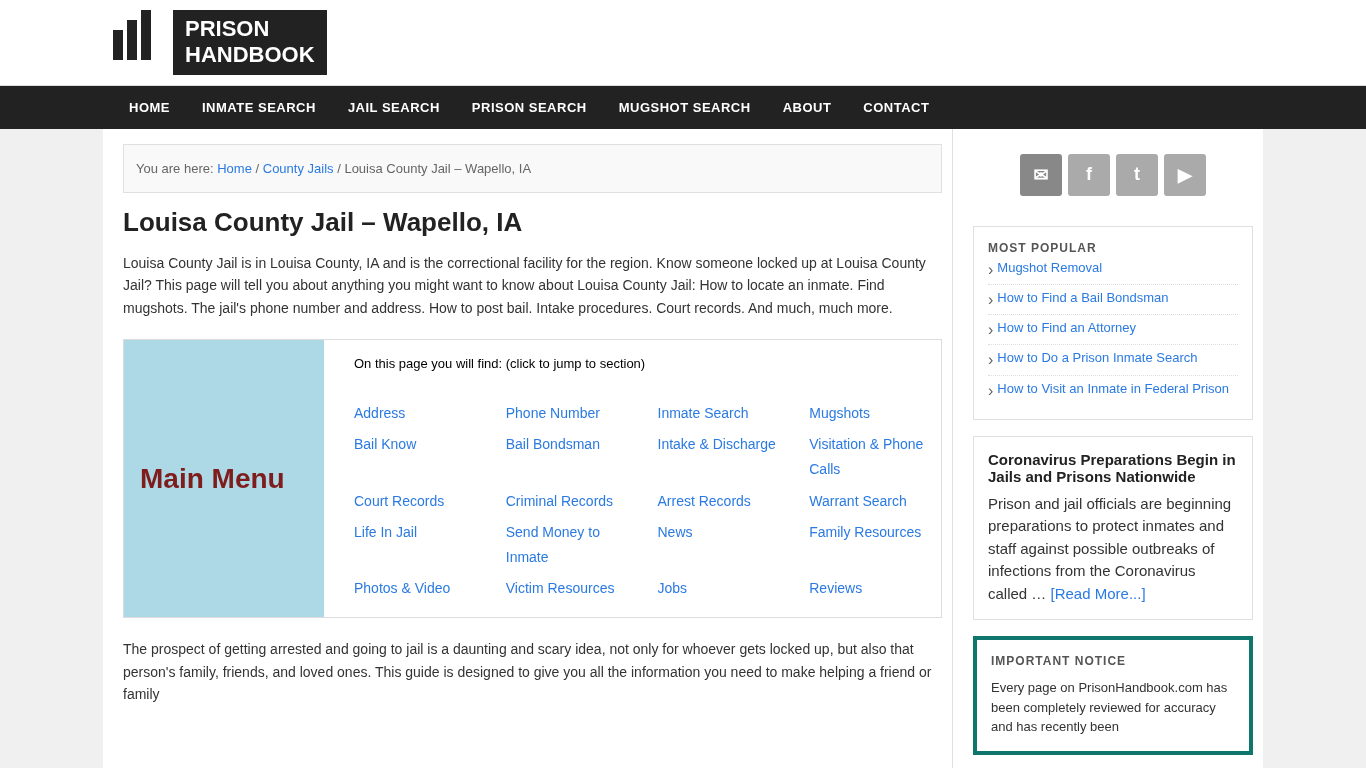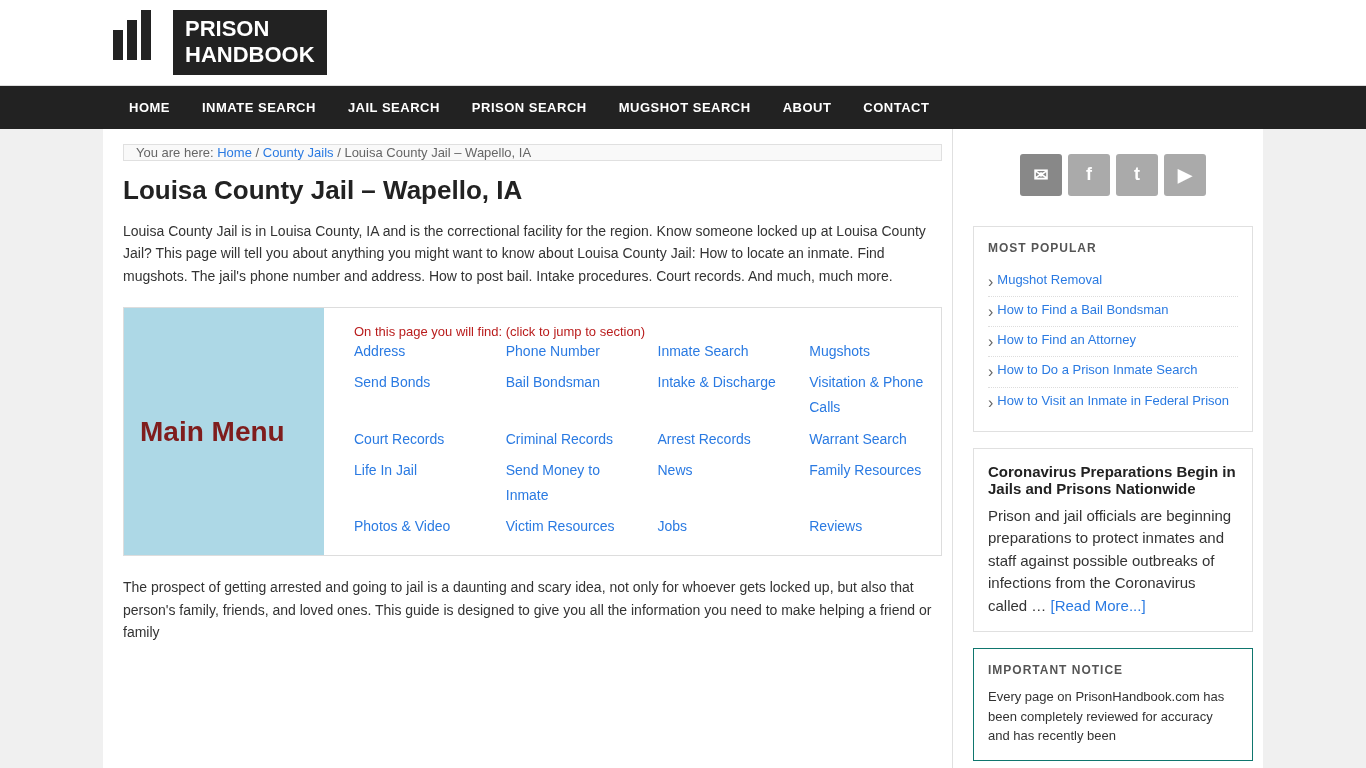--- a/index.html
+++ b/index.html
@@ -22,69 +22,69 @@
     #nav ul { max-width: 1160px; margin: 0 auto; padding: 0 10px; list-style: none; display: flex; }
     #nav ul li a { display: block; padding: 14px 16px; color: #fff; text-decoration: none; font-size: 13px; font-weight: bold; text-transform: uppercase; letter-spacing: 0.5px; }
 
     
     #main-wrapper { max-width: 1160px; margin: 0 auto; display: flex; gap: 20px; padding: 0 10px; background: #fff; }
 
     
     #content { flex: 1; min-width: 0; padding: 15px 10px 20px 10px; background: #fff; border-right: 1px solid #e0e0e0; }
 
     
-    #breadcrumb { font-size: 13px; color: #666; margin-bottom: 14px; background: #f9f9f9; border: 1px solid #e0e0e0; padding: 0 12px; }
+    #breadcrumb { font-size: 13px; color: #666; margin-bottom: 14px; background: #f9f9f9; border: 1px solid #e0e0e0; padding: 16px 12px; }
     #breadcrumb a { color: #2a7ae2; text-decoration: none; }
 
     
     #page-title { font-size: 26px; font-weight: bold; color: #222; margin-bottom: 14px; }
 
     
     #intro-text { font-size: 14px; line-height: 1.6; color: #333; margin-bottom: 20px; }
 
     
     #menu-section { display: flex; gap: 20px; margin-bottom: 20px; border: 1px solid #ddd; }
     #menu-title-box { background: #add8e6; padding: 20px 16px; display: flex; align-items: center; min-width: 200px; }
     #menu-title { font-size: 28px; font-weight: bold; color: #7f1d1d; }
     #menu-links { padding: 16px 10px; flex: 1; }
-    #menu-links .jump-text { font-size: 13px; color: #b91c1c; margin-bottom: 0; }
+    #menu-links .jump-text { font-size: 13px; color: #000000; margin-bottom: 30px; }
     #menu-grid { display: grid; grid-template-columns: 1fr 1fr 1fr 1fr; gap: 6px 30px; }
     #menu-grid a { color: #2a7ae2; text-decoration: none; font-size: 14px; line-height: 1.8; }
 
     
     #footer-intro { font-size: 14px; line-height: 1.6; color: #333; }
 
     
     #sidebar { width: 280px; flex-shrink: 0; padding: 15px 0; }
 
     
     #social-icons { display: flex; gap: 6px; justify-content: center; margin-bottom: 20px; padding: 10px 0; }
     .social-btn { width: 42px; height: 42px; background: #ccc; display: flex; align-items: center; justify-content: center; border-radius: 3px; cursor: pointer; font-size: 18px; color: #fff; font-weight: bold; }
     .social-btn.email { background: #888; }
     .social-btn.facebook { background: #aaa; }
     .social-btn.twitter { background: #aaa; }
     .social-btn.youtube { background: #aaa; }
 
     
     #most-popular { border: 1px solid #e0e0e0; padding: 14px; margin-bottom: 16px; }
-    #most-popular h3 { font-size: 12px; font-weight: bold; letter-spacing: 1px; text-transform: uppercase; color: #555; margin-bottom: 12px; }
+    #most-popular h3 { font-size: 12px; font-weight: bold; letter-spacing: 1px; text-transform: uppercase; color: #555; }
     #most-popular ul { list-style: none; }
     #most-popular ul li { padding: 5px 0; border-bottom: 1px dotted #ddd; font-size: 13px; display: flex; gap: 4px; }
     #most-popular ul li:last-child { border-bottom: none; }
     #most-popular ul li::before { content: "›"; color: #666; font-size: 16px; line-height: 1.2; }
     #most-popular ul li a { color: #2a7ae2; text-decoration: none; }
 
     
     #news-box { border: 1px solid #e0e0e0; padding: 14px; margin-bottom: 16px; }
     #news-box h3 { font-size: 15px; font-weight: bold; color: #222; margin-bottom: 8px; }
     #news-box p { font-size: 15px; line-height: 1.5; color: #333; }
     #news-box a { color: #2a7ae2; text-decoration: none; }
 
     
-    #important-notice { border: 1px solid #0f766e; padding: 14px; }
+    #important-notice { border: 4px solid #0f766e; padding: 14px; }
     #important-notice h3 { font-size: 12px; font-weight: bold; letter-spacing: 1px; text-transform: uppercase; color: #555; margin-bottom: 10px; }
     #important-notice p { font-size: 13px; line-height: 1.5; color: #333; }
   </style>
 </head>
 <body>
 
 <div id="header">
   <div id="header-inner">
     <a id="logo" href="#">
       <div id="logo-bars">
@@ -145,21 +145,21 @@
       <div id="menu-title-box">
         <span id="menu-title">Main Menu</span>
       </div>
       <div id="menu-links">
         <p class="jump-text">On this page you will find: (click to jump to section)</p>
         <div id="menu-grid">
           <a href="#">Address</a>
           <a href="#">Phone Number</a>
           <a href="#">Inmate Search</a>
           <a href="#">Mugshots</a>
-          <a href="#">Send Bonds</a>
+          <a href="#">Bail Know</a>
           <a href="#">Bail Bondsman</a>
           <a href="#">Intake &amp; Discharge</a>
           <a href="#">Visitation &amp; Phone Calls</a>
           <a href="#">Court Records</a>
           <a href="#">Criminal Records</a>
           <a href="#">Arrest Records</a>
           <a href="#">Warrant Search</a>
           <a href="#">Life In Jail</a>
           <a href="#">Send Money to Inmate</a>
           <a href="#">News</a>

